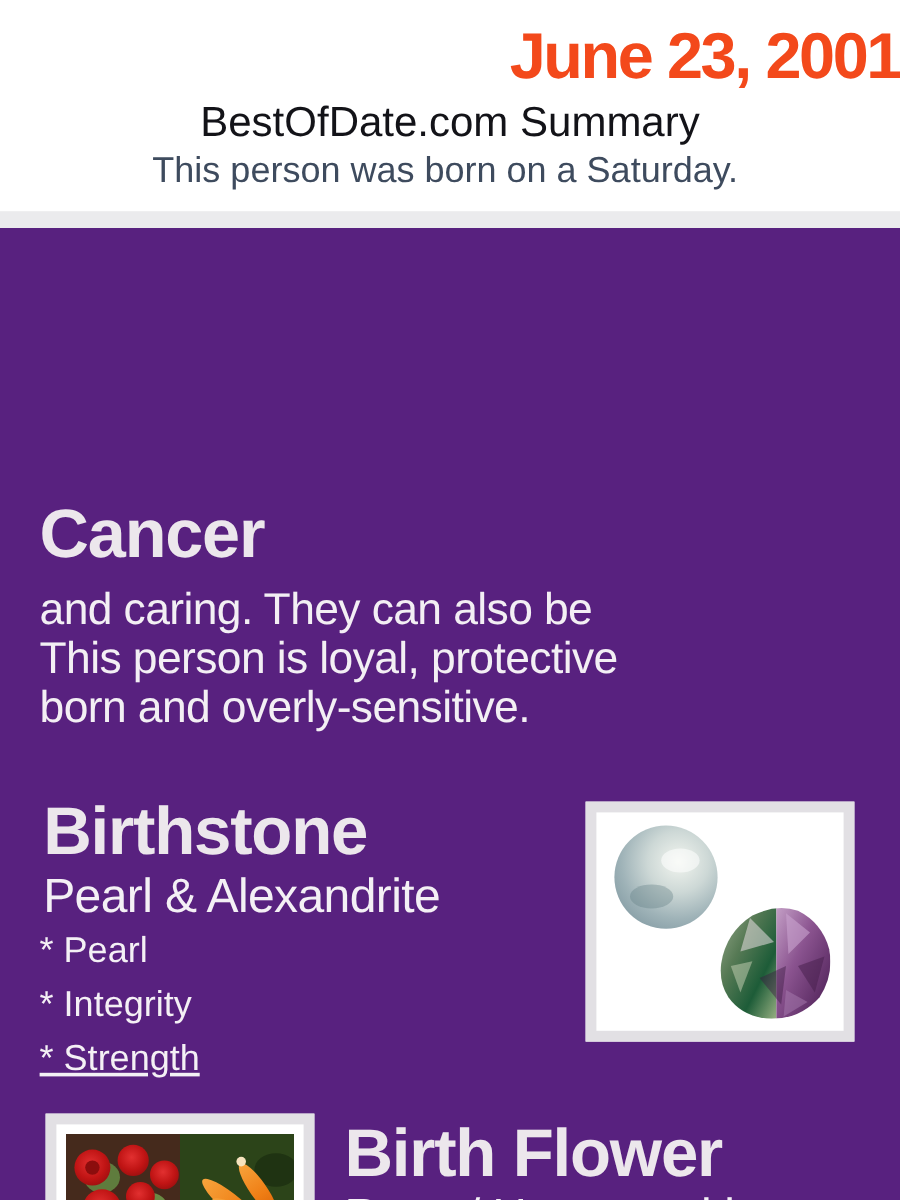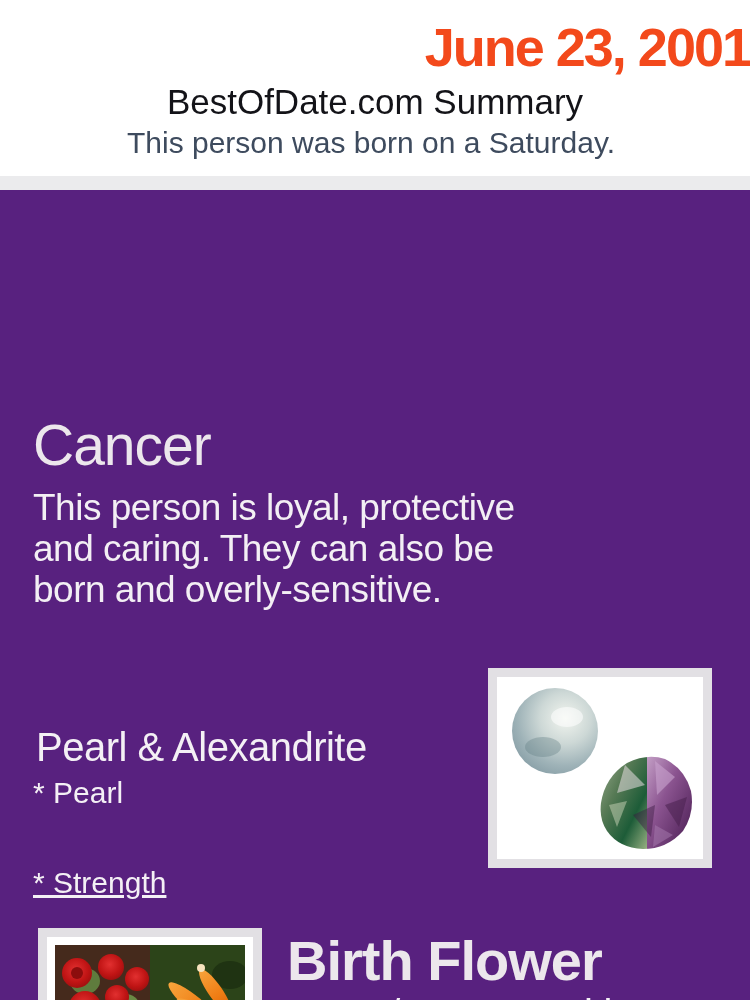--- a/index.html
+++ b/index.html
@@ -48,21 +48,21 @@
   .purple-section {
     position: absolute;
     top: 190px; left: 0; width: 750px; height: 810px;
     background: #58217F;
   }
 
   .zodiac-sign {
     position: absolute;
     top: 222px; left: 33px;
     font-size: 57px;
-    font-weight: normal;
+    font-weight: bold;
     letter-spacing: -1px;
     color: #ECE7EC;
   }
   .zodiac-desc {
     position: absolute;
     top: 297px; left: 33px; width: 640px;
     font-size: 37px;
     line-height: 41px;
     letter-spacing: -0.5px;
     color: #F3EFF4;
@@ -116,27 +116,29 @@
   <div class="date-title">June 23, 2001</div>
   <div class="site-summary">BestOfDate.com Summary</div>
   <div class="born-day">This person was born on a Saturday.</div>
 
   <div class="divider-band"></div>
 
   <div class="purple-section">
 
     <div class="zodiac-sign">Cancer</div>
     <div class="zodiac-desc">
+      <div>and caring. They can also be</div>
       <div>This person is loyal, protective</div>
-      <div>and caring. They can also be</div>
       <div>born and overly-sensitive.</div>
     </div>
 
+    <div class="section-heading birthstone-heading">Birthstone</div>
     <div class="section-sub birthstone-names">Pearl &amp; Alexandrite</div>
     <div class="trait bs-trait-0">* Pearl</div>
+    <div class="trait bs-trait-1">* Integrity</div>
     <div class="trait bs-trait-2">* Strength</div>
 
     <div class="photo-frame birthstone-frame">
       <svg width="190" height="166" viewBox="0 0 190 166">
         <defs>
           <radialGradient id="pearlGrad" cx="0.62" cy="0.35" r="0.85">
             <stop offset="0" stop-color="#f2f5ef"></stop>
             <stop offset="0.35" stop-color="#cdd8d6"></stop>
             <stop offset="0.65" stop-color="#9fb3b8"></stop>
             <stop offset="1" stop-color="#77909a"></stop>

